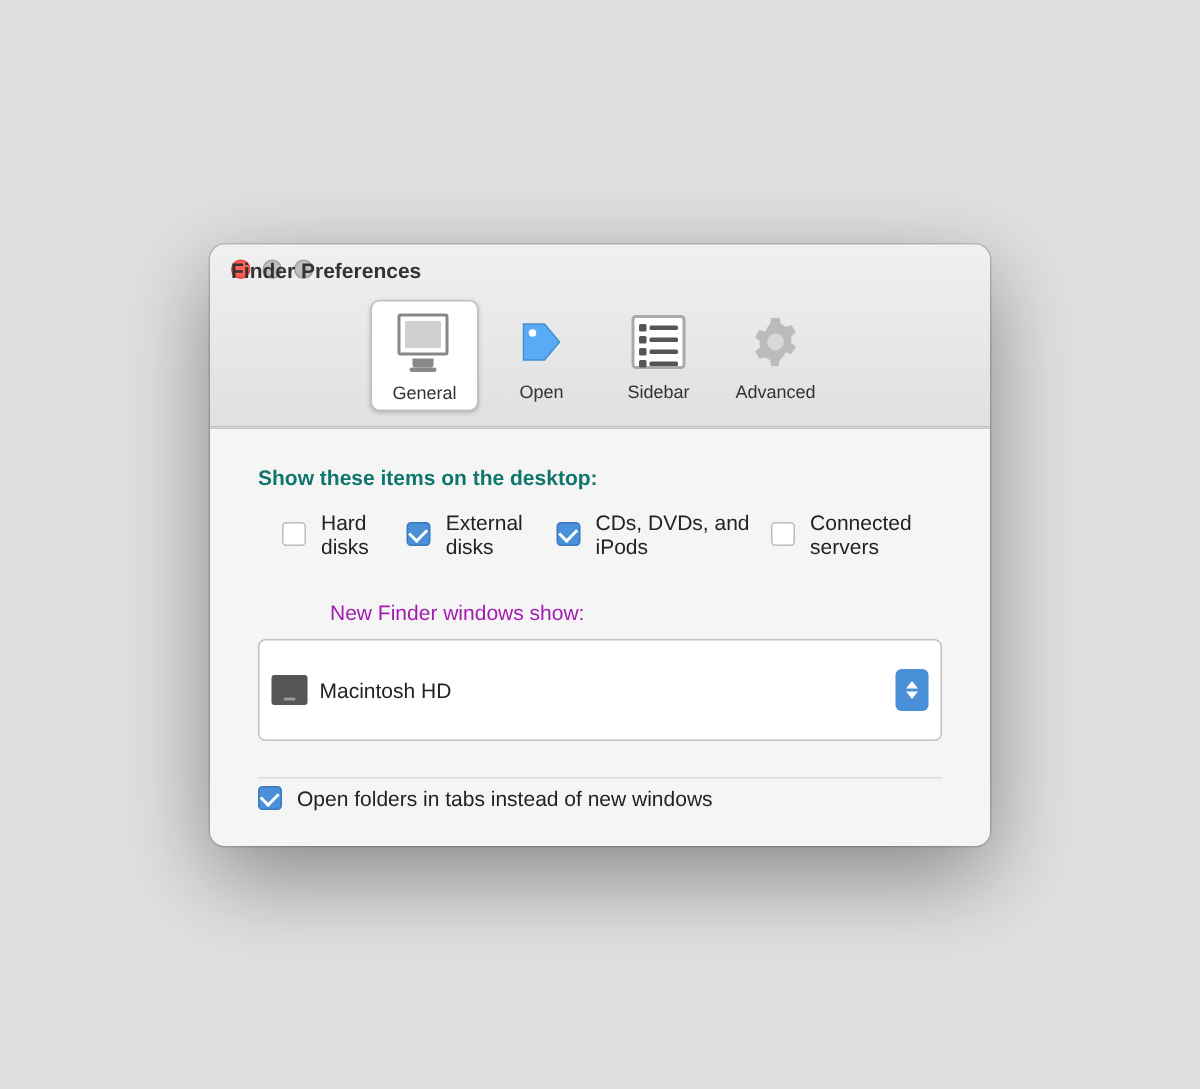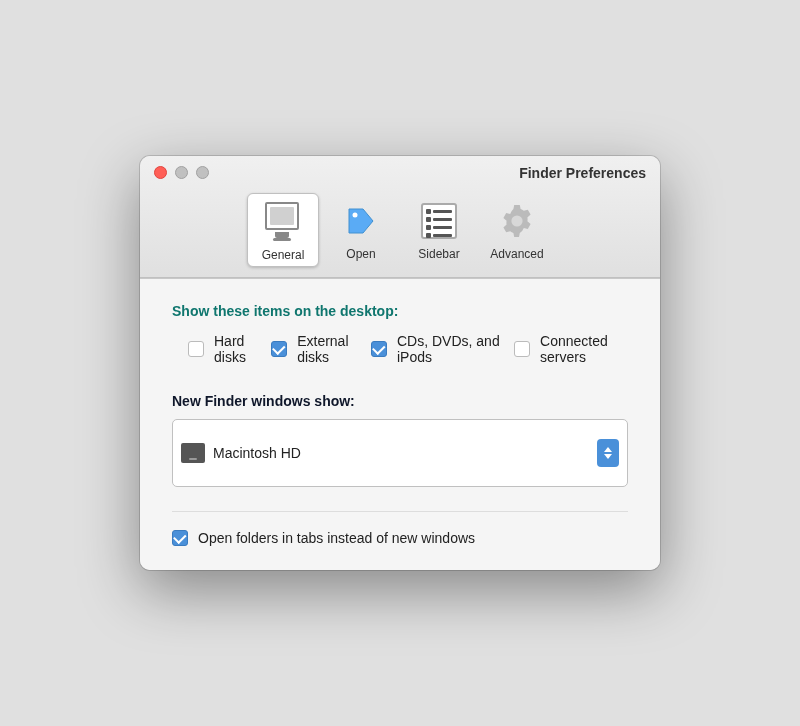--- a/index.html
+++ b/index.html
@@ -46,21 +46,21 @@
     .traffic-light.close { background: #ff5f57; border: 1px solid #e0443e; }
     .traffic-light.minimize { background: #c0c0c0; border: 1px solid #a0a0a0; }
     .traffic-light.maximize { background: #c0c0c0; border: 1px solid #a0a0a0; }
 
     .window-title {
       font-size: 14px;
       font-weight: 600;
       color: #333;
       margin-bottom: 12px;
       margin-top: -20px;
-      text-align: right;
+      text-align: left;
       width: 100%;
     }
 
     .toolbar {
       display: flex;
       gap: 6px;
       justify-content: center;
       padding-bottom: 10px;
     }
 
@@ -229,23 +229,24 @@
       border-bottom: 2px solid white;
       transform: rotate(-45deg) translateY(-1px);
     }
 
     .dropdown-section {
       margin-bottom: 24px;
     }
 
     .dropdown-label {
       font-size: 14px;
-      font-weight: 700;
-      color: #0f172a;
+      font-weight: 400;
+      color: #a21caf;
       margin-bottom: 10px;
+      margin-left: 48px;
     }
 
     .dropdown {
       display: flex;
       align-items: center;
       background: white;
       border: 1px solid #c0c0c0;
       border-radius: 5px;
       padding: 19px 8px;
       gap: 8px;
@@ -316,21 +317,21 @@
     }
 
     .bottom-checkbox-row {
       display: flex;
       align-items: center;
       gap: 10px;
       font-size: 14px;
       color: #222;
       cursor: pointer;
       border-top: 1px solid #ddd;
-      padding-top: 18px;
+      padding-top: 5px;
     }
   </style>
 </head>
 <body>
 
 <div class="window">
 
   <div class="titlebar">
     <div class="traffic-lights">
       <div class="traffic-light close"></div>

